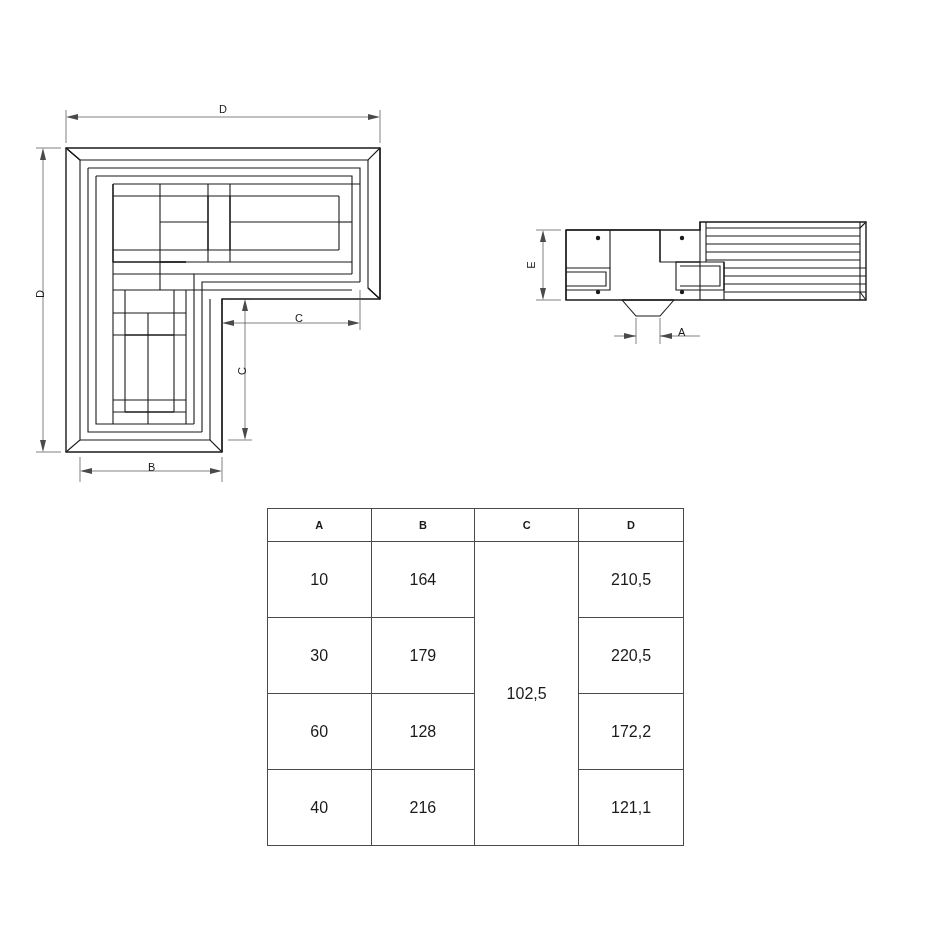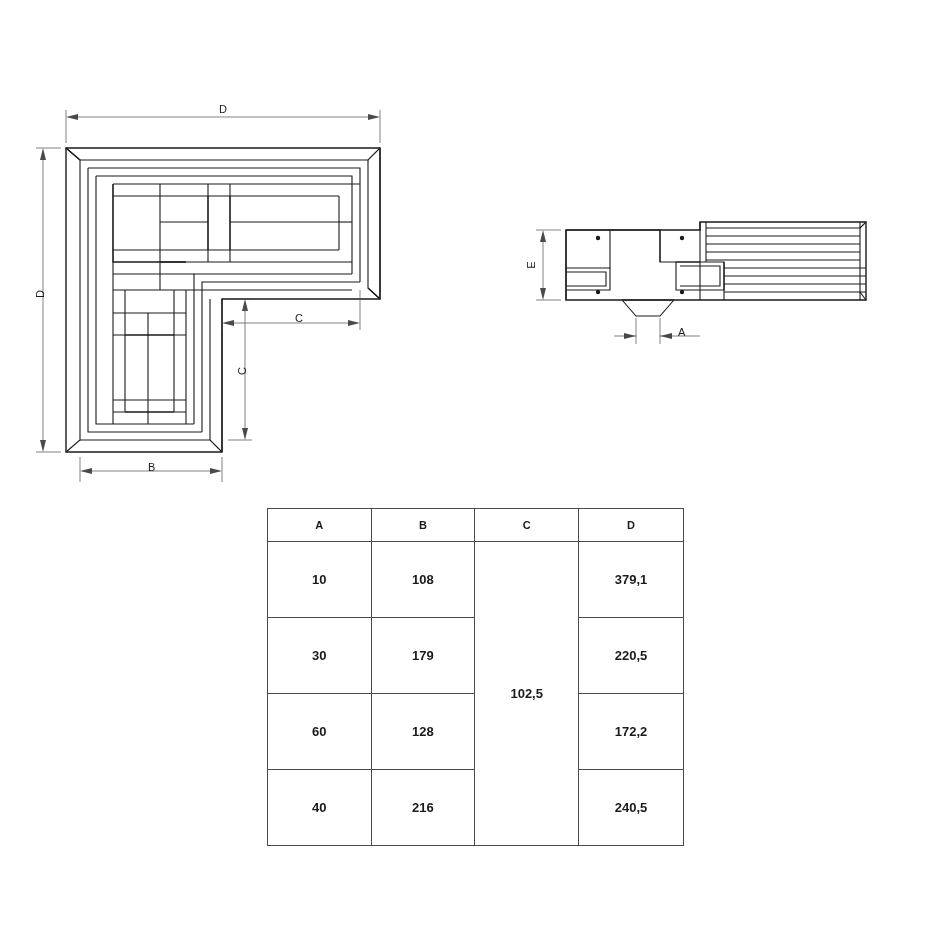--- a/index.html
+++ b/index.html
@@ -8,22 +8,22 @@
   svg{display:block;}
   .dimlabel{position:absolute;font-size:11px;color:#1a1a1a;white-space:nowrap;}
   .rot{transform:rotate(-90deg);transform-origin:center center;}
 
   
   .spec-table{position:absolute;left:267px;top:508px;width:417px;border-collapse:collapse;}
   .spec-table td,.spec-table th{
     border:1px solid #4a4a4a;
     text-align:center;
     vertical-align:middle;
-    font-size:13px;
-    font-weight:bold;
+    font-size:16px;
+    font-weight:normal;
     color:#1a1a1a;
     padding:0;
   }
   .spec-table th{height:32px;font-weight:bold;font-size:11px;}
   .spec-table td{height:75px;}
   .col-a{width:104px;}
   .col-b{width:104px;}
   .col-c{width:104px;}
   .col-d{width:105px;}
 </style>
@@ -200,35 +200,35 @@
       <tr>
         <th class="col-a">A</th>
         <th class="col-b">B</th>
         <th class="col-c">C</th>
         <th class="col-d">D</th>
       </tr>
     </thead>
     <tbody>
       <tr>
         <td>10</td>
-        <td>108</td>
+        <td>164</td>
         <td rowspan="4">102,5</td>
-        <td>379,1</td>
+        <td>210,5</td>
       </tr>
       <tr>
         <td>30</td>
         <td>179</td>
         <td>220,5</td>
       </tr>
       <tr>
         <td>60</td>
         <td>128</td>
         <td>172,2</td>
       </tr>
       <tr>
         <td>40</td>
         <td>216</td>
-        <td>240,5</td>
+        <td>121,1</td>
       </tr>
     </tbody>
   </table>
 
 </div>
 
 </body></html>

